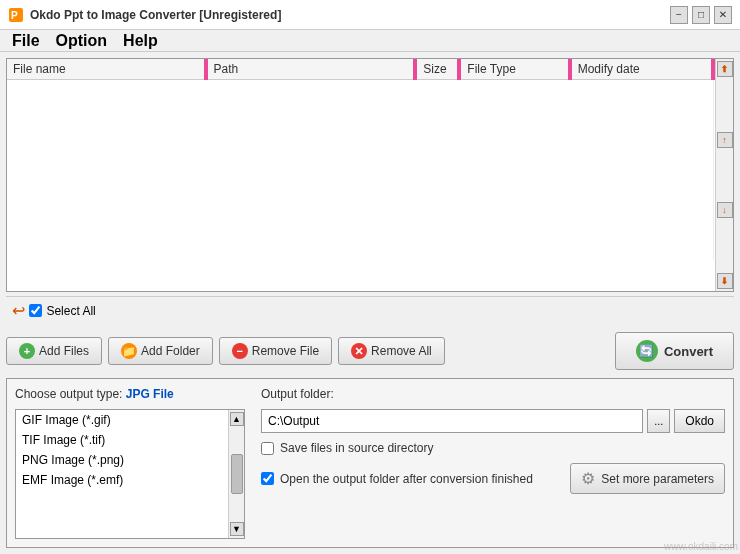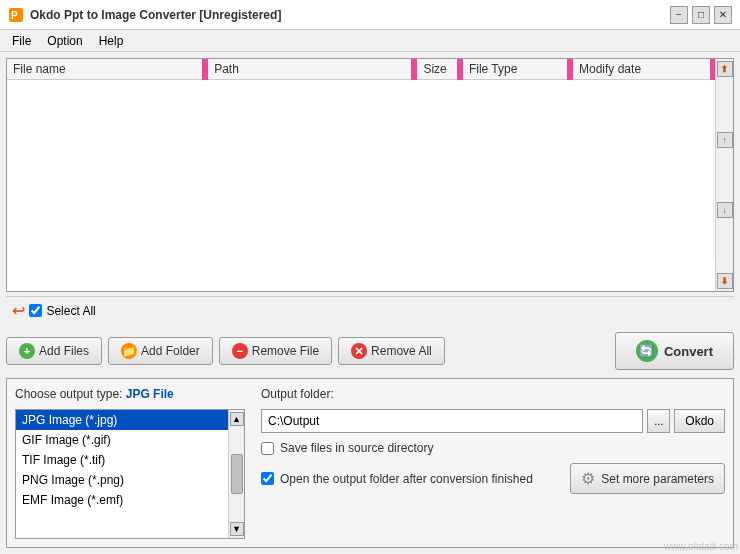--- a/index.html
+++ b/index.html
@@ -61,21 +61,22 @@
       gap: 0;
       padding: 2px 4px;
       border-bottom: 1px solid #ccc;
       height: 22px;
       align-items: center;
     }
     .menu-item {
       padding: 2px 8px;
       cursor: pointer;
       color: #000;
-      font-size: 12px;
+      font-size: 16px;
+      font-weight: bold;
     }
 
     
     .main-window {
       background: #f0f0f0;
       padding: 6px;
       display: flex;
       flex-direction: column;
       gap: 4px;
       height: calc(554px - 52px);
@@ -96,21 +97,21 @@
       border-collapse: collapse;
       font-size: 12px;
     }
     .file-table thead tr {
       background: #f5f5f5;
       border-bottom: 1px solid #ccc;
     }
     .file-table th {
       text-align: left;
       padding: 3px 6px;
-      border-right: 6px solid #ec4899;
+      border-right: 4px solid #ec4899;
       font-weight: normal;
       color: #333;
     }
     .file-table td {
       padding: 3px 6px;
       border-right: 1px solid #eee;
     }
 
     
     .file-list-scroll {
@@ -483,21 +484,20 @@
 
   <div class="bottom-panel">
 
     <div class="output-type-panel">
       <div class="output-type-label">
         <span>Choose output type:</span>
         <span class="output-type-bold">JPG File</span>
       </div>
       <div class="output-list-container">
         <div class="output-list">
-          <div class="output-list-item selected">JPG Image (*.jpg)</div>
           <div class="output-list-item">GIF Image (*.gif)</div>
           <div class="output-list-item">TIF Image (*.tif)</div>
           <div class="output-list-item">PNG Image (*.png)</div>
           <div class="output-list-item">EMF Image (*.emf)</div>
         </div>
         <div class="list-scrollbar">
           <div class="list-scroll-btn">▲</div>
           <div class="list-scroll-thumb"></div>
           <div class="list-scroll-btn">▼</div>
         </div>

